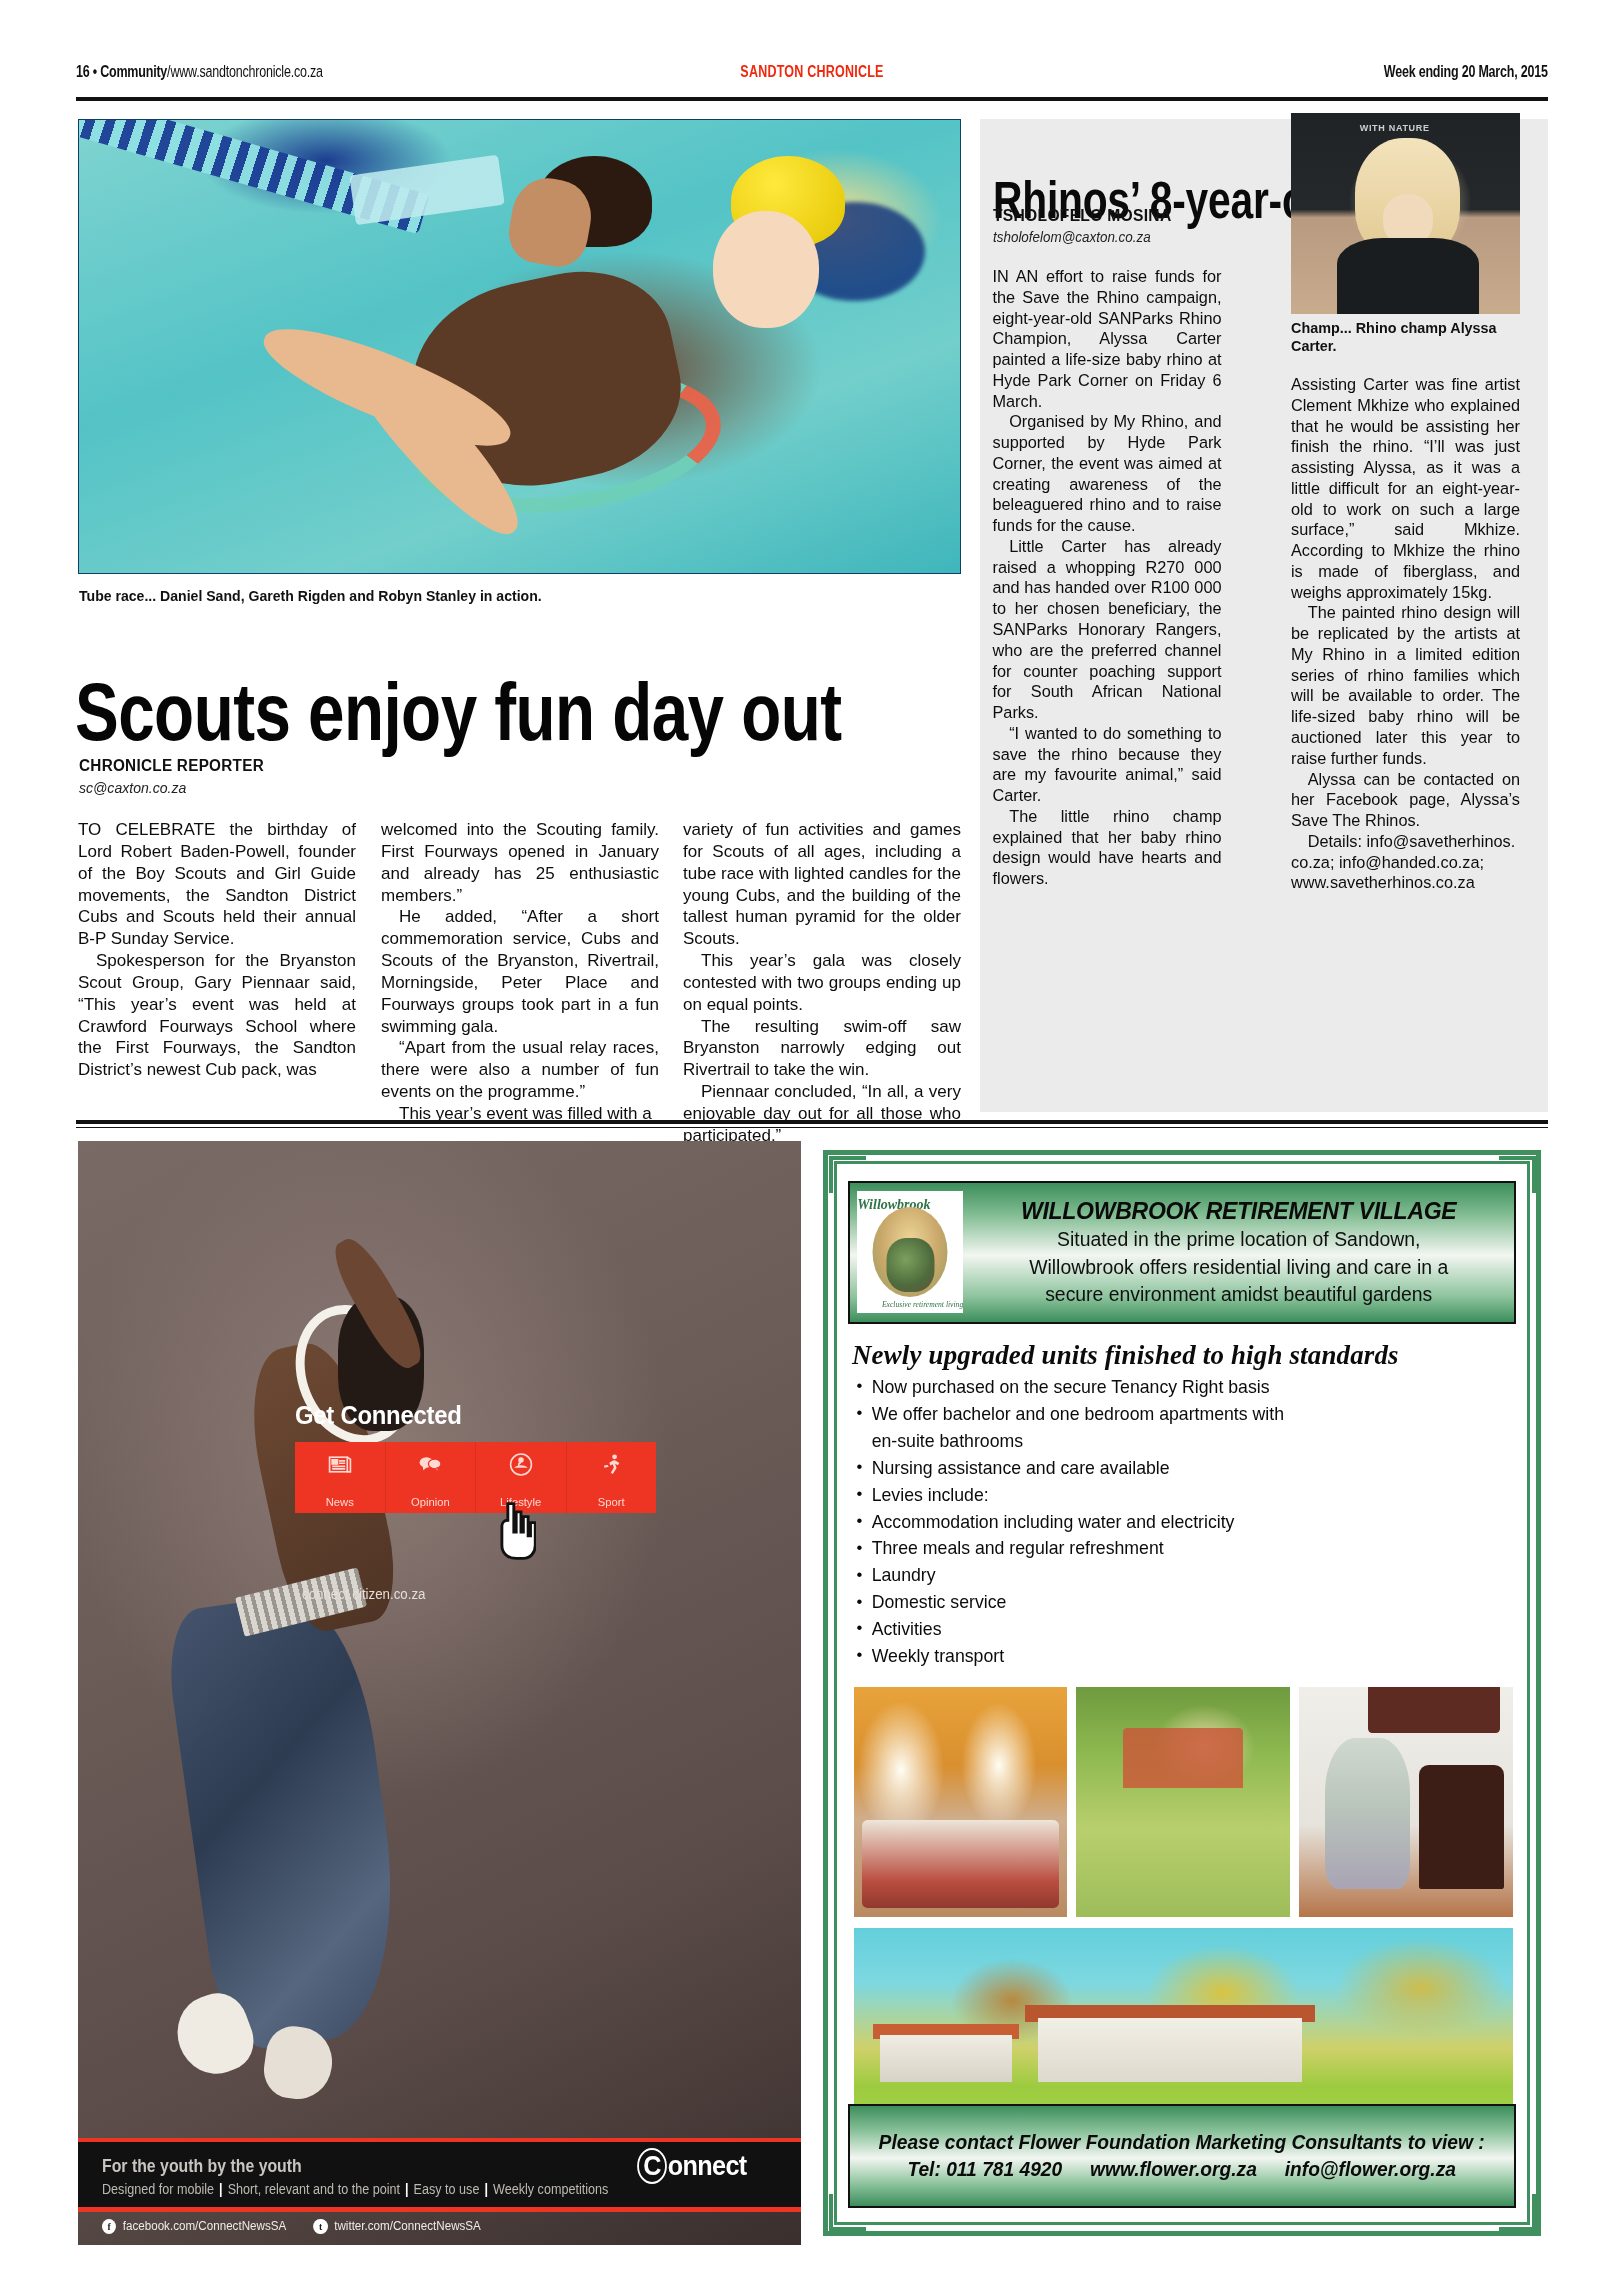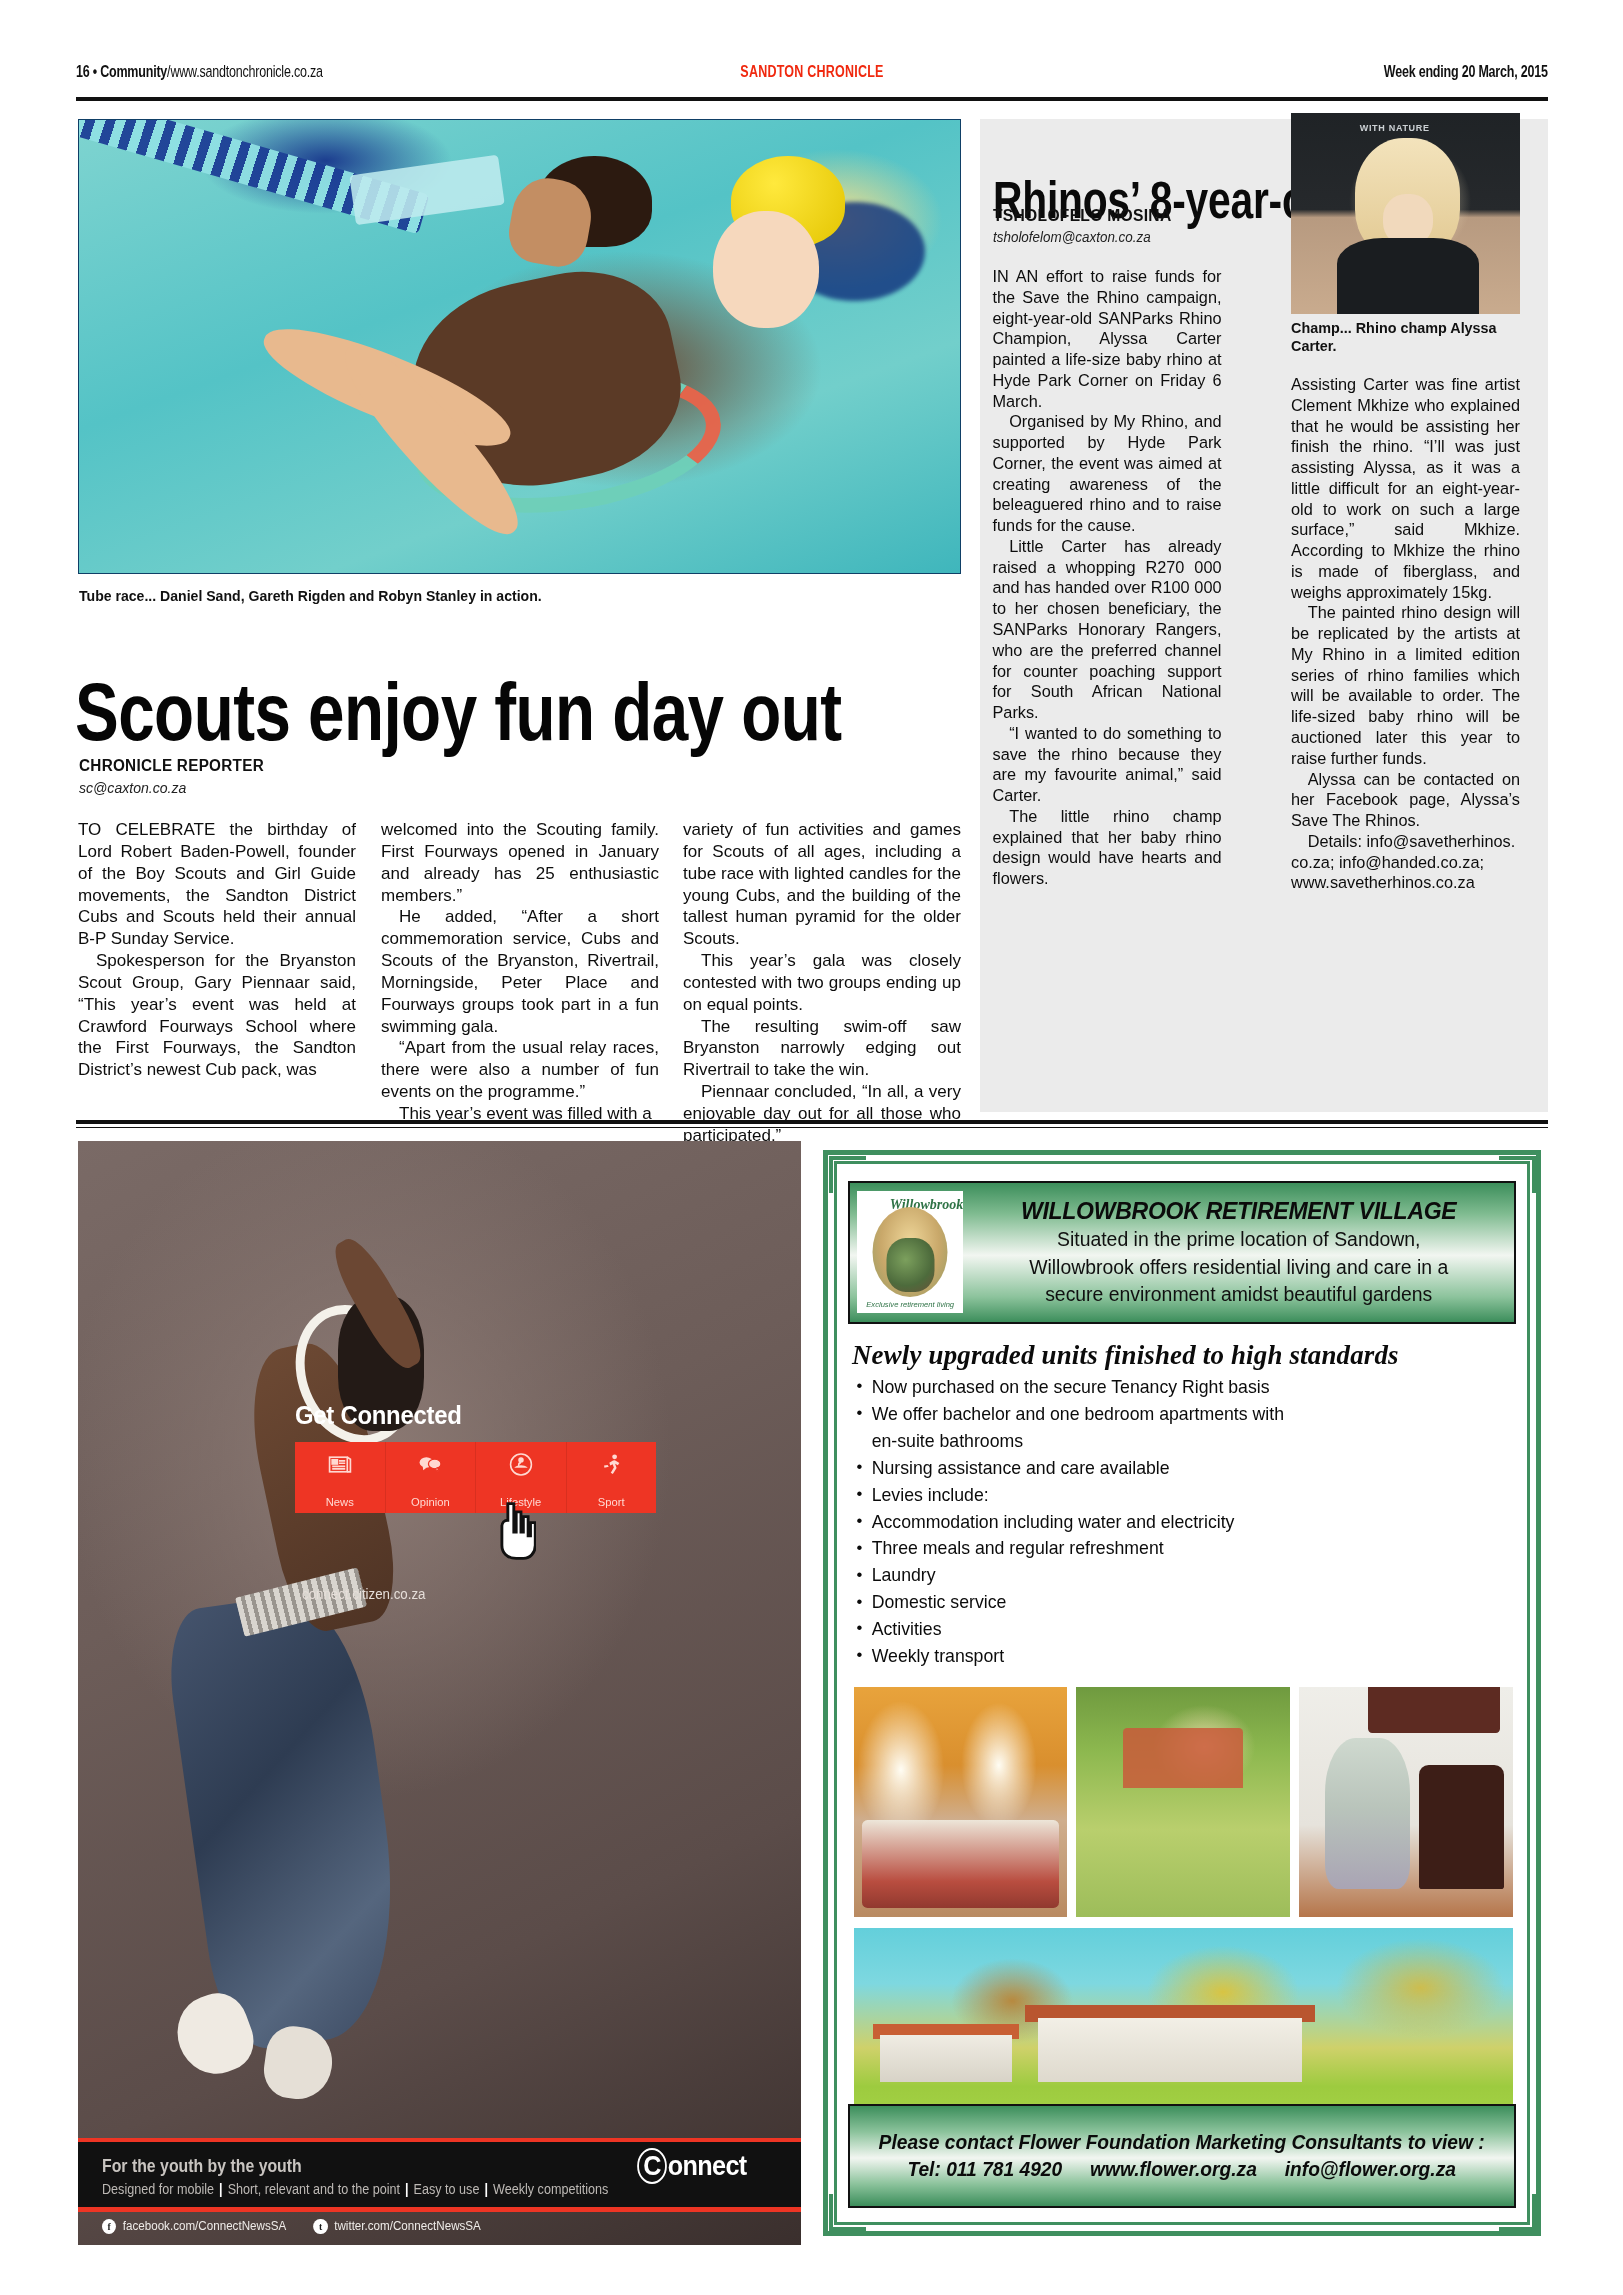--- a/index.html
+++ b/index.html
@@ -365,27 +365,27 @@
     position:absolute; left:50%; top:50%; transform:translate(-50%,-50%);
     width:75px; height:90px; border-radius:50%;
     background:radial-gradient(ellipse at 50% 40%, #efd79a 0%, #c9a86a 55%, #8f9b62 100%);
   }
   .wb-logo .ring:after {
     content:""; position:absolute; left:18%; top:34%; width:64%; height:60%;
     background:radial-gradient(circle at 40% 40%, #7ca05d, #4d6b3c 60%, #6a5139 100%);
     border-radius:40%;
   }
   .wb-logo .nm {
-    position:absolute; left:0; right:0; top:5.6px; text-align:right;
+    position:absolute; left:0; right:0; top:5.6px; text-align:left;
     font-family:"Liberation Serif", serif; font-style:italic; font-weight:bold;
     font-size:14px; color:#2f7346;
   }
   .wb-logo .sub {
-    position:absolute; left:0; right:0; bottom:4.2px; text-align:center;
-    font-family:Liberation Sans, sans-serif; font-style:italic;
+    position:absolute; left:0; right:0; bottom:4.2px; text-align:right;
+    font-family:Liberation Serif, serif; font-style:italic;
     font-size:7.6px; color:#2f7346;
   }
   .wb-head-text { flex:1; text-align:center; padding:0 5.6px; }
   .wb-title {
     font-size:24px; font-weight:bold; font-style:italic; color:#0b0b0b;
     letter-spacing:-0.3px; white-space:nowrap;
     transform:scaleX(0.96); 
   }
   .wb-sub {
     font-size:20px; color:#101010; line-height:1.26; margin-top:2.1px;

